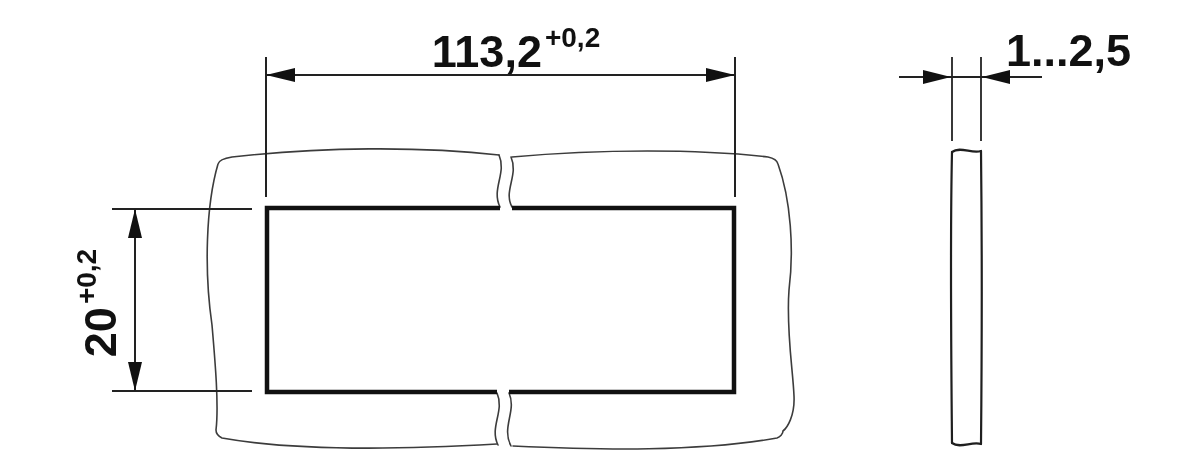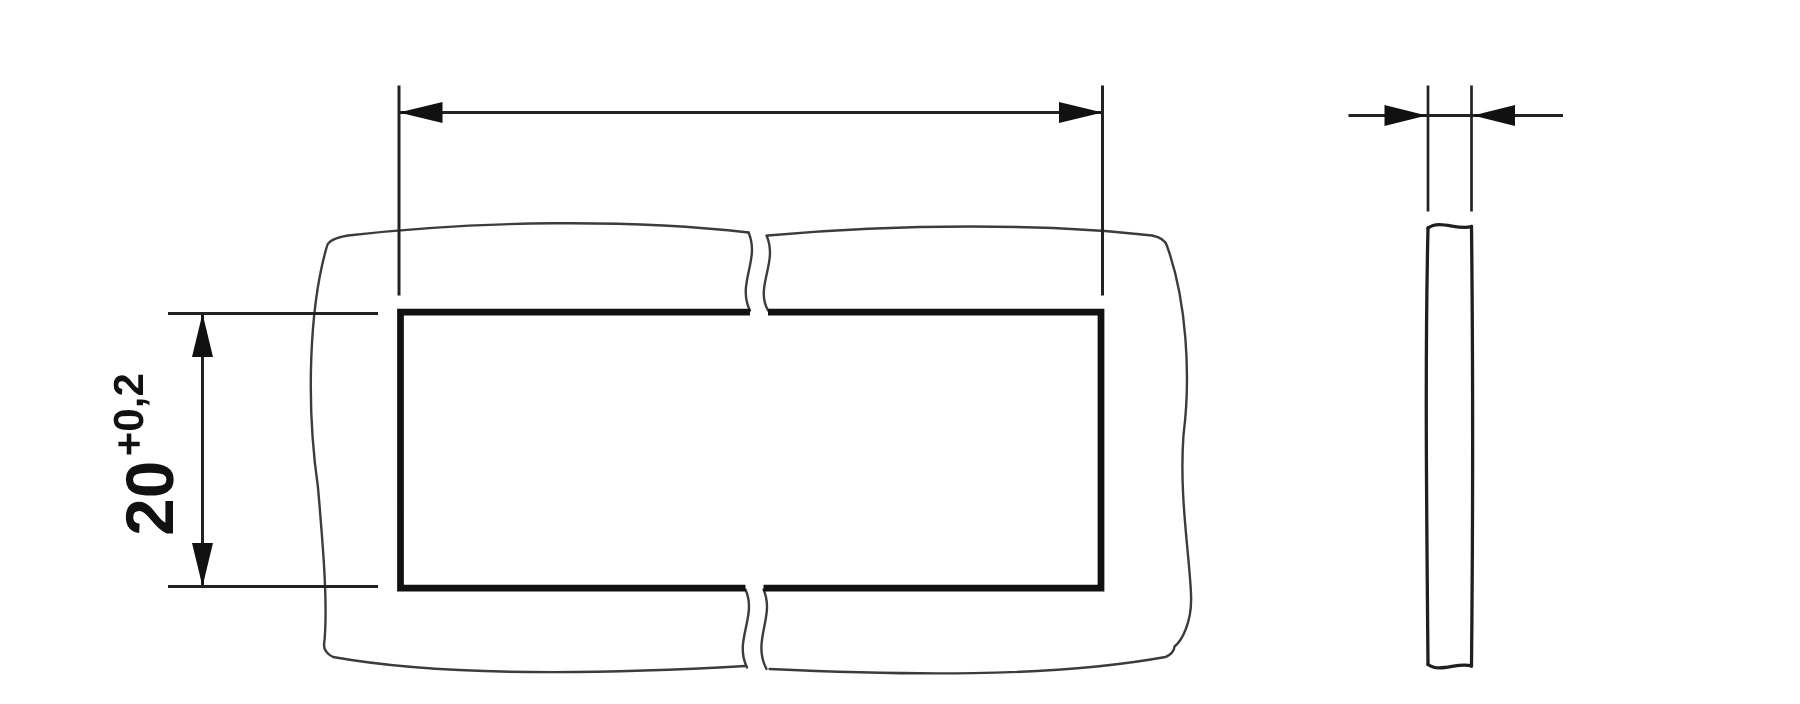--- a/index.html
+++ b/index.html
@@ -89,19 +89,25 @@
       <g stroke="#222222" fill="none">
         <line stroke-width="1.8" x1="952" y1="57" x2="952" y2="141"></line>
         <line stroke-width="1.8" x1="981" y1="57" x2="981" y2="141"></line>
         <line stroke-width="2" x1="899" y1="77" x2="1042" y2="77"></line>
       </g>
       <polygon fill="#111111" points="951,77 923,70 923,84"></polygon>
       <polygon fill="#111111" points="982,77 1010,70 1010,84"></polygon>
     </g>
   </svg>
 
+  <div id="width-label" class="dim-label">
+    <span>113,2</span><span class="tol">+0,2</span>
+  </div>
 
   <div id="height-label" class="dim-label">
     <span>20</span><span class="tol">+0,2</span>
   </div>
 
+  <div id="thickness-label" class="dim-label">
+    <span>1...2,5</span>
+  </div>
 
 </div>
 
 </body></html>

